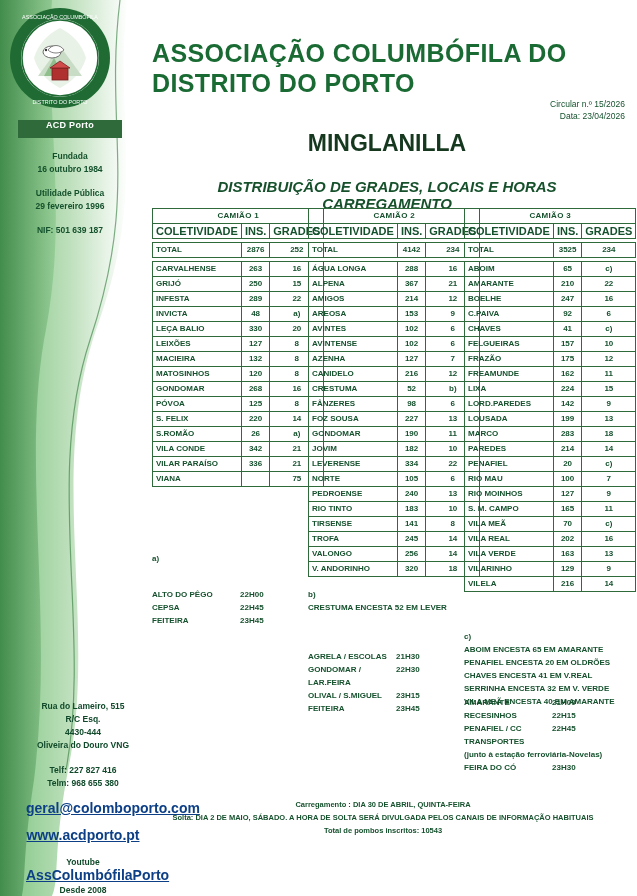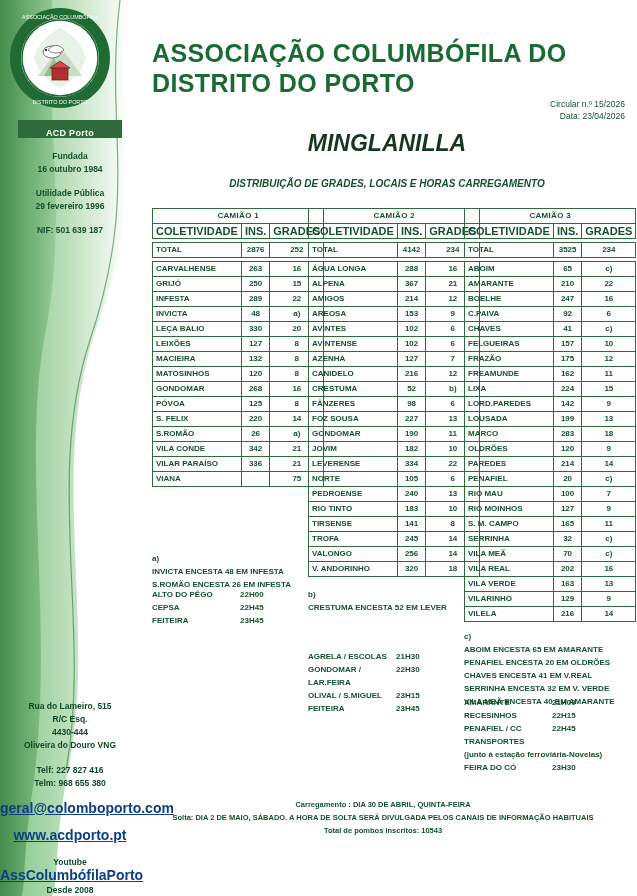--- a/index.html
+++ b/index.html
@@ -17,55 +17,55 @@
     position:absolute; left:0; top:0; width:140px; height:896px;
     overflow:hidden;
   }
   .leftband svg { display:block; }
   .logo {
     position:absolute; left:8px; top:6px; width:104px; height:104px;
   }
   .acd-label {
     position:absolute; left:18px; top:120px; width:104px; height:18px;
     background:#2f6b3a; color:#ffffff; font-size:9px; font-weight:bold;
-    display:flex; align-items:flex-end; justify-content:center;
+    display:flex; align-items:flex-start; justify-content:center;
     letter-spacing:.3px;
   }
   .leftinfo {
     position:absolute; left:0; top:150px; width:140px;
     text-align:center; font-size:8.5px; font-weight:bold; color:#14512c;
     line-height:13px;
   }
   .leftinfo .blk { margin-bottom:11px; }
   .leftfoot {
     position:absolute; left:0; top:700px; width:140px;
     text-align:center; font-size:8.5px; font-weight:bold; color:#10492a;
     line-height:13px;
   }
-  .leftfoot .blk { margin-bottom:12px; }
+  .leftfoot .blk { margin-bottom:12px;padding-left:26px; }
   .leftfoot a, .mail {
     color:#0d3f86; text-decoration:underline; font-size:14px;
   }
   
   .title {
     position:absolute; left:152px; top:22px; width:470px;
     font-size:25px; font-weight:bold; color:#1a6b33;
     letter-spacing:.4px; line-height:30px;margin-top:16px;
   }
   .circular {
     position:absolute; right:12px; top:98px; text-align:right;
     font-size:8.5px; font-weight:normal; color:#14512c; line-height:12px;
   }
   .bigname {
     position:absolute; left:152px; top:130px; width:470px;
-    text-align:center; font-size:23px; font-weight:bold; color:#15381f;font-style:italic;
+    text-align:center; font-size:23px; font-weight:bold; color:#15381f;
   }
   .subtitle {
     position:absolute; left:152px; top:178px; width:470px;
-    text-align:center; font-size:10px; font-weight:bold; font-style:italic;
+    text-align:center; font-size:15px; font-weight:bold; font-style:italic;
     color:#16512c;
   }
   
   .tbl {
     position:absolute; border-collapse:collapse;
     font-size:8px; font-weight:bold; color:#15512d;
   }
   .tbl td, .tbl th {
     border:1px solid #2f6b3a; padding:0 3px; height:14.2px;
     line-height:14px; white-space:nowrap;
@@ -500,25 +500,20 @@
         <td class="name">LOUSADA</td>
         <td class="num">199</td>
         <td class="num">13</td>
       </tr>
       <tr>
         <td class="name">MARCO</td>
         <td class="num">283</td>
         <td class="num">18</td>
       </tr>
       <tr>
-        <td class="name">OLDRÕES</td>
-        <td class="num">120</td>
-        <td class="num">9</td>
-      </tr>
-      <tr>
         <td class="name">PAREDES</td>
         <td class="num">214</td>
         <td class="num">14</td>
       </tr>
       <tr>
         <td class="name">PENAFIEL</td>
         <td class="num">20</td>
         <td class="num">c)</td>
       </tr>
       <tr>
@@ -530,25 +525,20 @@
         <td class="name">RIO MOINHOS</td>
         <td class="num">127</td>
         <td class="num">9</td>
       </tr>
       <tr>
         <td class="name">S. M. CAMPO</td>
         <td class="num">165</td>
         <td class="num">11</td>
       </tr>
       <tr>
-        <td class="name">SERRINHA</td>
-        <td class="num">32</td>
-        <td class="num">c)</td>
-      </tr>
-      <tr>
         <td class="name">VILA MEÃ</td>
         <td class="num">70</td>
         <td class="num">c)</td>
       </tr>
       <tr>
         <td class="name">VILA REAL</td>
         <td class="num">202</td>
         <td class="num">16</td>
       </tr>
       <tr>
@@ -564,24 +554,20 @@
       <tr>
         <td class="name">VILELA</td>
         <td class="num">216</td>
         <td class="num">14</td>
       </tr>
     </tbody>
 </table>
 
 <div class="note" id="n1">
   <div>a)</div>
-  <div>
-      <div>INVICTA ENCESTA 48 EM INFESTA</div>
-      <div>S.ROMÃO ENCESTA 26 EM INFESTA</div>
-    </div>
 </div>
 <div class="note" id="n1b">
     <div class="rowline">
       <span class="a">ALTO DO PÊGO</span>
       <span class="b">22H00</span>
     </div>
     <div class="rowline">
       <span class="a">CEPSA</span>
       <span class="b">22H45</span>
     </div>

